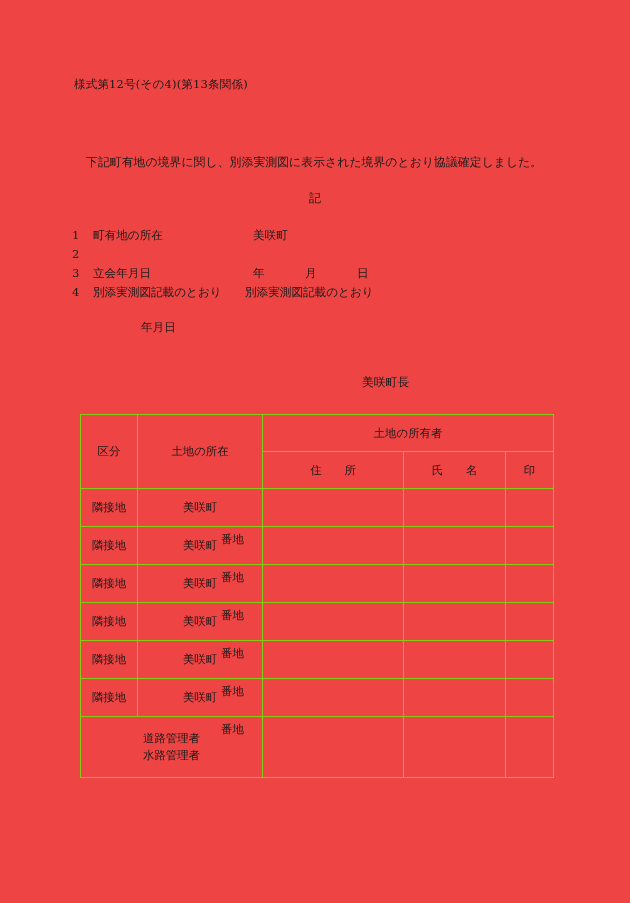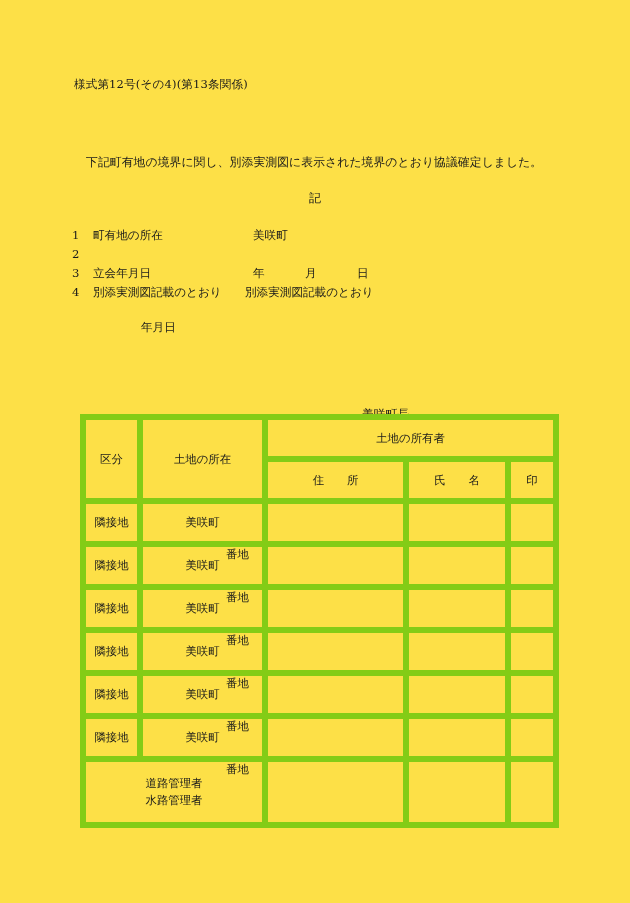--- a/index.html
+++ b/index.html
@@ -14,21 +14,21 @@
     position: relative;
     font-family: "DejaVu Serif", "Liberation Serif", serif;
     color: #1a1a1a;
     -webkit-font-smoothing: antialiased;
   }
   .page {
     position: absolute;
     inset: 0;
     width: 630px;
     height: 903px;
-    background: #fde047;
+    background: #ef4444;
     overflow: hidden;
   }
 
   
   .form-no {
     position: absolute;
     left: 74px;
     top: 77px;
     font-size: 11.5px;
     letter-spacing: 0.2px;
@@ -111,37 +111,36 @@
     white-space: nowrap;
   }
 
   
   .mayor {
     position: absolute;
     left: 362px;
     top: 375px;
     font-size: 11.8px;
     white-space: nowrap;
-    margin-top: 32px;
   }
 
   
   .tbl-wrap {
     position: absolute;
     left: 80px;
     top: 414px;
     width: 473px;
   }
   table.grid {
     border-collapse: collapse;
     width: 473px;
     table-layout: fixed;
   }
   table.grid td, table.grid th {
-    border: 6px solid #84cc16;
+    border: 1px solid #84cc16;
     font-weight: normal;
     font-size: 11.4px;
     padding: 0;
     vertical-align: middle;
     text-align: center;
   }
   col.c-kubun  { width: 57px; }
   col.c-shozai { width: 125px; }
   col.c-jusho  { width: 141px; }
   col.c-shimei { width: 102px; }

